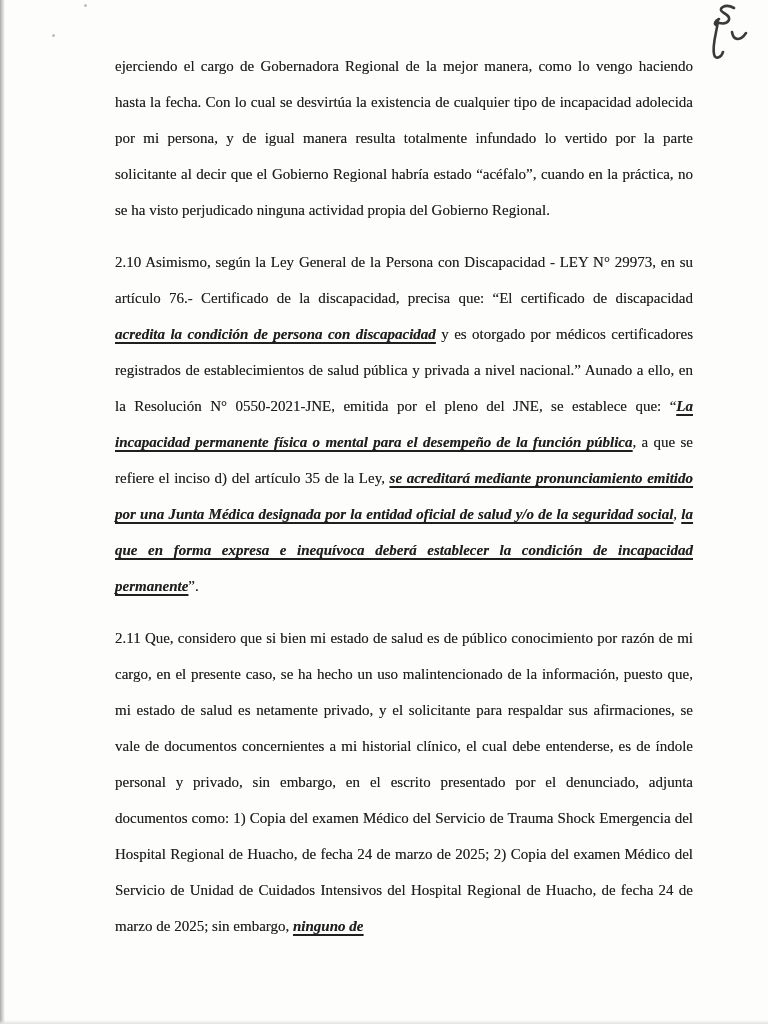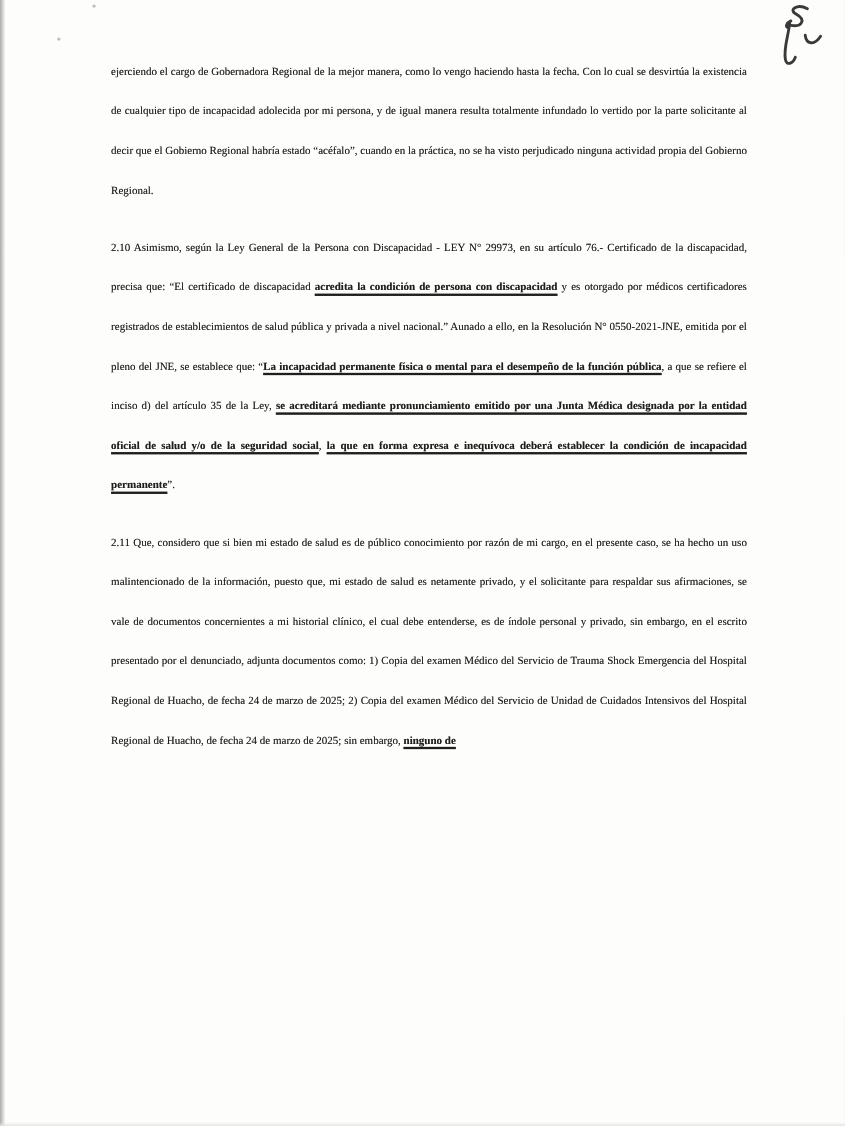--- a/index.html
+++ b/index.html
@@ -22,33 +22,34 @@
   }
   .scan-edge-bottom{
     position:absolute;left:0;bottom:0;width:100%;height:4px;
     background:linear-gradient(to top,#e3e3e1,rgba(250,250,250,0));
   }
   .speck{position:absolute;width:3px;height:3px;border-radius:50%;background:#bdbdbd;}
   .speck.s1{left:84px;top:4px;}
   .speck.s2{left:52px;top:34px;}
   .textblock{
     position:absolute;
-    left:101px;top:48px;width:578px;
-    font-size:10px;
+    left:115px;top:48px;width:578px;
+    font-size:15px;
     line-height:36px;
     text-align:justify;
     text-shadow:0 0 .4px rgba(30,30,30,.55);
   }
   .para{margin:0 0 16px 0;}
   .run-b{font-weight:normal;}
   .run-bu{
     font-weight:bold;
     text-decoration:underline;
     text-decoration-thickness:1.5px;
     text-underline-offset:3px;
+    font-style:italic;
   }
   .handwritten-mark{
     position:absolute;
     top:3px;right:20px;
     width:56px;height:70px;
   }
   .handwritten-mark path{
     fill:none;stroke:#3a3a3a;stroke-width:2.6;
     stroke-linecap:round;stroke-linejoin:round;
   }

